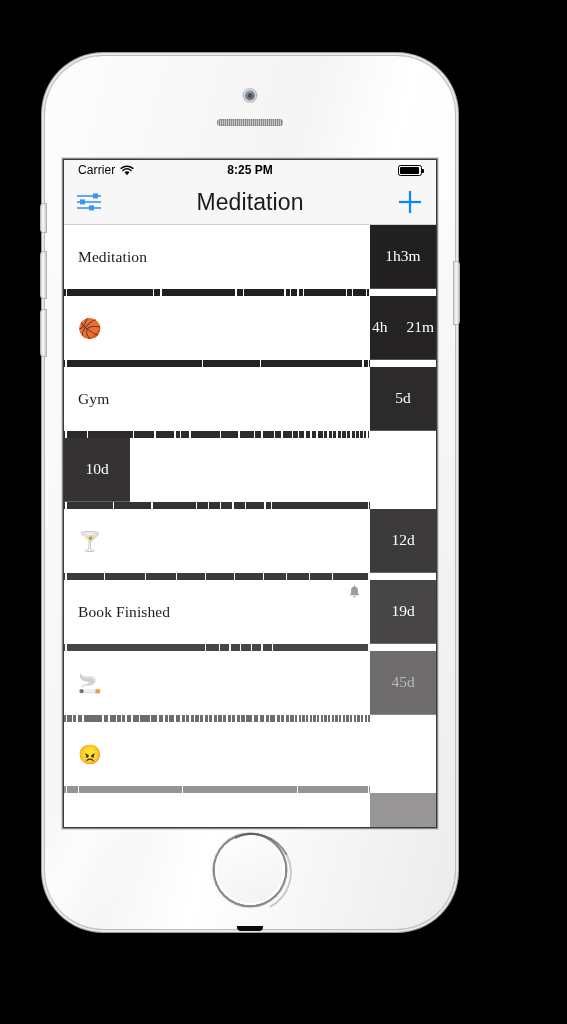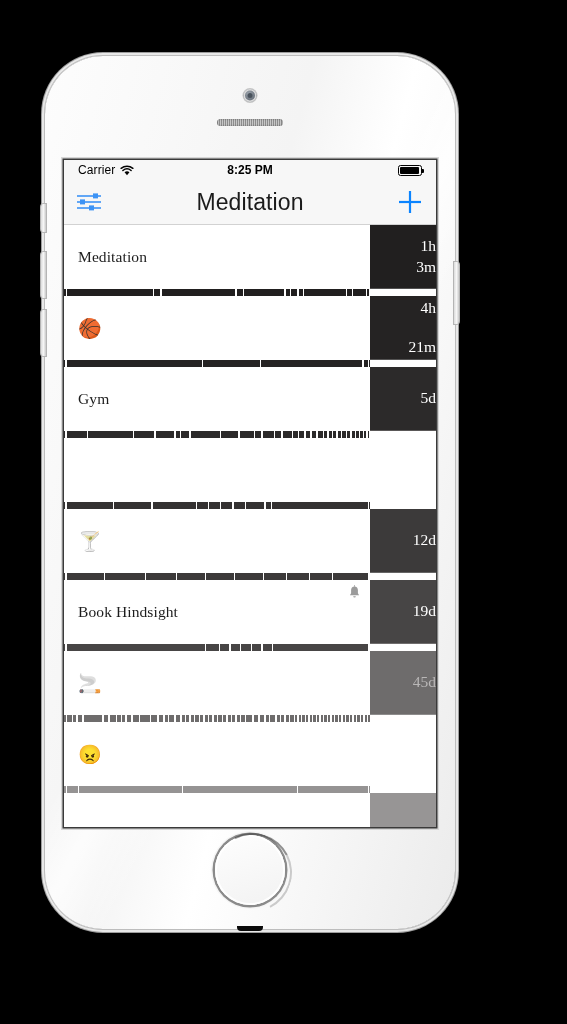--- a/index.html
+++ b/index.html
@@ -236,22 +236,22 @@
     position: absolute;
     right: 9px;
     top: 5px;
     width: 13px;
     height: 15px;
   }
   .entry-badge {
     width: 66px;
     flex: 0 0 66px;
     display: flex;
-    flex-direction: column;
-    align-items: flex-end;
+    flex-direction: row;
+    align-items: center;
     justify-content: center;
     color: #ffffff;
     font-size: 15.5px;
     font-weight: 300;
     line-height: 1.32;
     border-bottom: 0.5px solid rgba(255,255,255,0.22);
     box-sizing: border-box;
   }
   .strip {
     position: relative;
@@ -422,20 +422,23 @@
                 <div class="strip-tick" style="left: 96.3%;"></div>
                 <div class="strip-tick" style="left: 97.6%;"></div>
                 <div class="strip-tick" style="left: 98.8%;"></div>
                 <div class="strip-tick" style="left: 99.6%;"></div>
               </div>
               <div class="strip-pad"></div>
             </div>
           </div>
           <div class="entry">
             <div class="entry-row">
+              <div class="entry-badge" style="background: rgb(52, 50, 50); color: rgb(255, 255, 255);">
+                <div>10d</div>
+              </div>
             </div>
             <div class="strip">
               <div class="strip-track" style="background: rgb(52, 50, 50);">
                 <div class="strip-tick" style="left: 0.4%;"></div>
                 <div class="strip-tick" style="left: 16%;"></div>
                 <div class="strip-tick" style="left: 28.5%;"></div>
                 <div class="strip-tick" style="left: 43%;"></div>
                 <div class="strip-tick" style="left: 47%;"></div>
                 <div class="strip-tick" style="left: 51%;"></div>
                 <div class="strip-tick" style="left: 55%;"></div>
@@ -469,21 +472,21 @@
                 <div class="strip-tick" style="left: 80%;"></div>
                 <div class="strip-tick" style="left: 87.5%;"></div>
                 <div class="strip-tick" style="left: 99.4%;"></div>
               </div>
               <div class="strip-pad"></div>
             </div>
           </div>
           <div class="entry">
             <div class="entry-row">
               <div class="entry-main">
-                <span class="entry-label">Book Hindsight</span>
+                <span class="entry-label">Book Finished</span>
                 <span class="bell"><svg viewBox="0 0 13 15" width="13" height="15">
                     <path d="M6.5 1.4 C4.3 1.4 3.1 2.9 3.1 5.1 L3.1 8.2 L1.9 10.3 L11.1 10.3 L9.9 8.2 L9.9 5.1 C9.9 2.9 8.7 1.4 6.5 1.4 Z" fill="#9b9b9b"></path>
                     <path d="M5.2 11.2 a1.3 1.3 0 0 0 2.6 0 Z" fill="#9b9b9b"></path>
                     <line x1="6.5" y1="0.3" x2="6.5" y2="1.6" stroke="#9b9b9b" stroke-width="1"></line>
                   </svg></span>
               </div>
               <div class="entry-badge" style="background: rgb(71, 69, 69); color: rgb(255, 255, 255);">
                 <div>19d</div>
               </div>
             </div>

